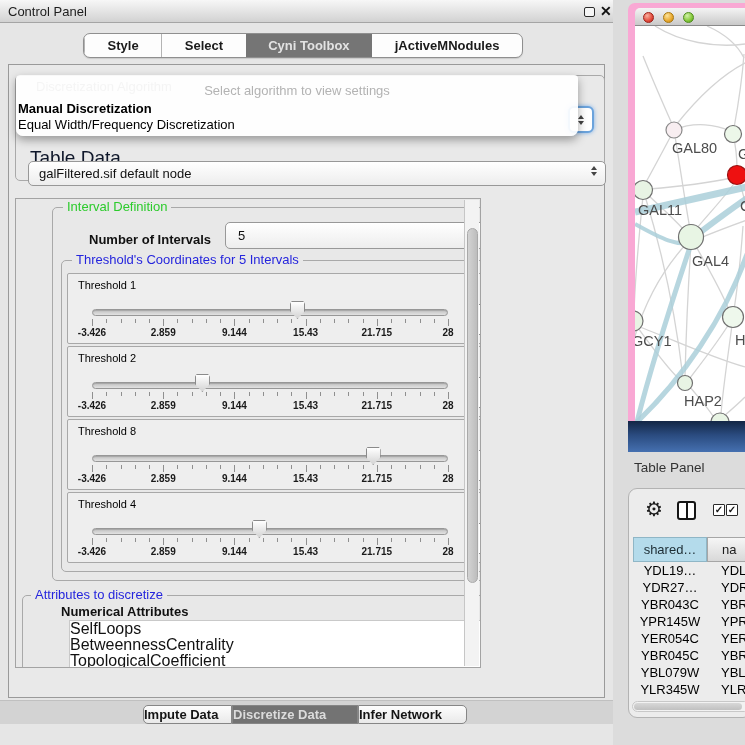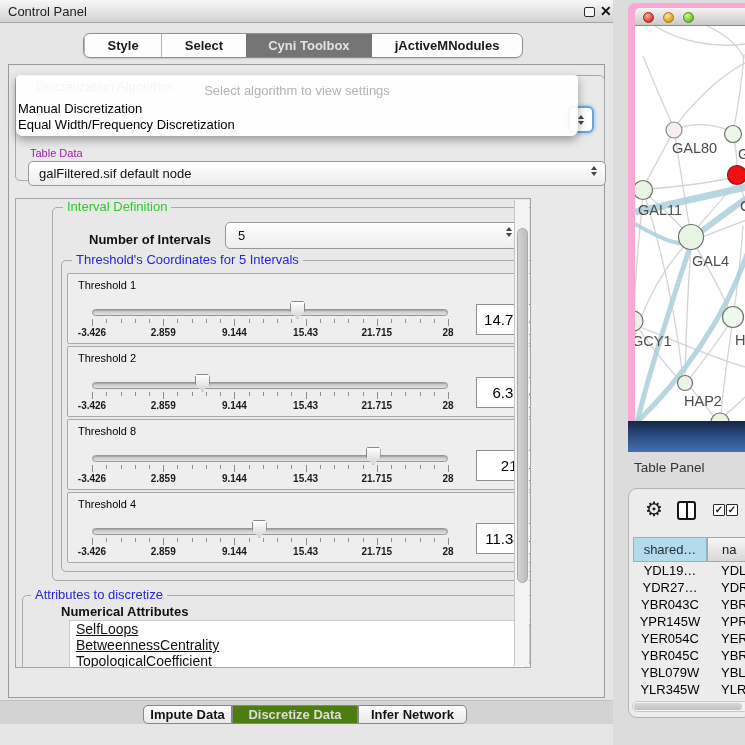--- a/index.html
+++ b/index.html
@@ -28,37 +28,37 @@
     background:#e9e9e9; border:1px solid #9a9a9a; }
 
   .groupbox { position:absolute; border:1px solid #a9a9a9; border-radius:5px; }
   .grouptitle { position:absolute; font-size:13px; padding:0 4px; background:#e9e9e9; line-height:14px; }
 
   .algo-group { left:6px; top:10px; width:590px; height:106px; }
   .algo-title { left:16px; top:4px; color:#777; background:transparent; }
   .focus-stepper { position:absolute; left:552px; top:30px; width:26px; height:27px;
     background:#fff; border:2px solid #6ba3dc; box-shadow:0 0 4px #7db0e8; border-radius:6px;
     display:flex; flex-direction:column; align-items:center; justify-content:center; gap:2px; }
-  .td-label { position:absolute; left:14px; top:71px; font-size:11px; color:#a21caf; }
+  .td-label { position:absolute; left:14px; top:71px; font-size:19px; color:#0f172a; }
   .combo { position:absolute; left:12px; top:85px; width:578px; height:25px;
     background:linear-gradient(#ffffff,#ededed); border:1px solid #989898; border-radius:5px; }
   .combo-text { position:absolute; left:10px; top:0; line-height:23px; font-size:13px; color:#111; }
   .stepper { position:absolute; right:8px; top:4px; display:flex; flex-direction:column; gap:2px; align-items:center; }
   .arr-up { width:0; height:0; border-left:3.5px solid transparent; border-right:3.5px solid transparent; border-bottom:4.5px solid #444; }
   .arr-dn { width:0; height:0; border-left:3.5px solid transparent; border-right:3.5px solid transparent; border-top:4.5px solid #444; }
 
   
   .popup { position:absolute; left:16px; top:75px; width:562px; height:61px; z-index:10;
     background:rgba(255,255,255,0.92); border-radius:4px 4px 7px 7px;
     box-shadow:0 4px 10px rgba(0,0,0,0.35); }
   .popup-hint { position:absolute; top:8px; width:100%; text-align:center; color:#b3b3b3; font-size:13px; }
   .popt { position:absolute; left:2px; font-size:13px; color:#000; white-space:nowrap; }
-  .popt.b { font-weight:normal; }
-
-  .scrollpane { position:absolute; left:6px; top:133px; width:516px; height:470px;
+  .popt.b { font-weight:bold; }
+
+  .scrollpane { position:absolute; left:6px; top:133px; width:466px; height:470px;
     background:#e8e8e8; border:1px solid #a3a3a3; overflow:hidden; }
   .vsb { position:absolute; right:1px; top:1px; width:15px; height:466px;
     background:#f3f3f3; border-left:1px solid #c6c6c6; }
   .vsb-thumb { position:absolute; left:2px; top:28px; width:11px; height:355px;
     background:linear-gradient(90deg,#d3d3d3,#bdbdbd); border:1px solid #a9a9a9; border-radius:6px; }
 
   .int-group { left:36px; top:8px; width:508px; height:374px; }
   .int-title { left:10px; top:-8px; color:#2ccb2c; background:#e8e8e8; }
   .noi-label { position:absolute; left:36px; top:24px; font-size:13px; font-weight:bold; color:#111; }
   .spinner { position:absolute; left:172px; top:14px; width:296px; height:27px;
@@ -82,37 +82,37 @@
   .tk.mj { height:7px; }
   .tkl { position:absolute; top:53px; transform:translateX(-50%); font-size:10px; font-weight:bold; color:#1a1a1a; }
   .thrval { position:absolute; left:408px; top:30px; width:62px; height:31px; background:#fff;
     border:1px solid #909090; font-size:15px; text-align:right; padding-right:7px; line-height:29px; color:#000; }
 
   .attr-group { left:6px; top:396px; width:576px; height:80px; }
   .attr-title { left:8px; top:-8px; color:#2525dd; background:#e8e8e8; }
   .attr-label { position:absolute; left:38px; top:8px; font-size:13px; font-weight:bold; color:#111; }
   .attr-list { position:absolute; left:46px; top:24px; width:470px; height:54px; background:#fff;
     border:1px solid #c9c9c9; overflow:hidden; }
-  .li { font-size:14px; line-height:16px; padding-left:6px; color:#111; white-space:nowrap;text-decoration:underline; }
+  .li { font-size:16px; line-height:16px; color:#111; white-space:nowrap; }
   .list-vsb { position:absolute; right:0; top:0; width:13px; height:100%; background:#f1f1f1; border-left:1px solid #ccc; }
   .list-thumb { position:absolute; left:2px; top:2px; width:9px; height:42px;
     background:linear-gradient(90deg,#d0d0d0,#bcbcbc); border:1px solid #aaa; border-radius:5px; }
 
   .apply-row { position:absolute; left:0; top:604px; width:100%; height:29px; }
   .apply-btn { position:absolute; left:260px; top:5px; width:70px; height:21px;
     background:linear-gradient(#ffffff,#e6e6e6); border:1px solid #8d8d8d; border-radius:5px;
     font-size:13px; text-align:center; line-height:19px; color:#111; }
 
   .bstrip { position:absolute; left:0; top:700px; width:613px; height:24px;
     background:#d3d3d3; border-top:1px solid #c0c0c0; }
   .btab { position:absolute; top:4px; height:19px; background:linear-gradient(#fdfdfd,#e9e9e9);
-    border:1px solid #868686; font-size:13px; font-weight:600; text-align:center; line-height:17px; color:#141414; }
+    border:1px solid #868686; font-size:13px; font-weight:600; line-height:17px; color:#141414; }
   .btab.first { border-radius:5px 0 0 5px; }
   .btab.last { border-radius:0 5px 5px 0; }
-  .btab.sel { background:#4d7c0f; color:#dcdcdc; }
+  .btab.sel { background:#737373; color:#dcdcdc; }
 
   
   .netw { position:absolute; left:628px; top:3px; width:117px; height:449px;
     background:#f9a8d4; border-radius:7px 0 0 0; }
   .net-titlebar { position:absolute; left:7px; top:5px; right:0; height:18px;
     background:linear-gradient(#f4f4f4,#c9c9c9); border-radius:5px 0 0 0; border-bottom:1px solid #8a8a8a; }
   .light { position:absolute; top:3.5px; width:11px; height:11px; border-radius:50%; }
   .light.red { left:8px; background:radial-gradient(circle at 35% 30%, #f8b0a0, #e34c3c 60%, #b02218); border:1px solid #9c2018; }
   .light.yellow { left:28px; background:radial-gradient(circle at 35% 30%, #fce39a, #e8a82e 60%, #c07d10); border:1px solid #a8780e; }
   .light.green { left:48px; background:radial-gradient(circle at 35% 30%, #d2f0a8, #84c838 60%, #4e9420); border:1px solid #4e8c1c; }

